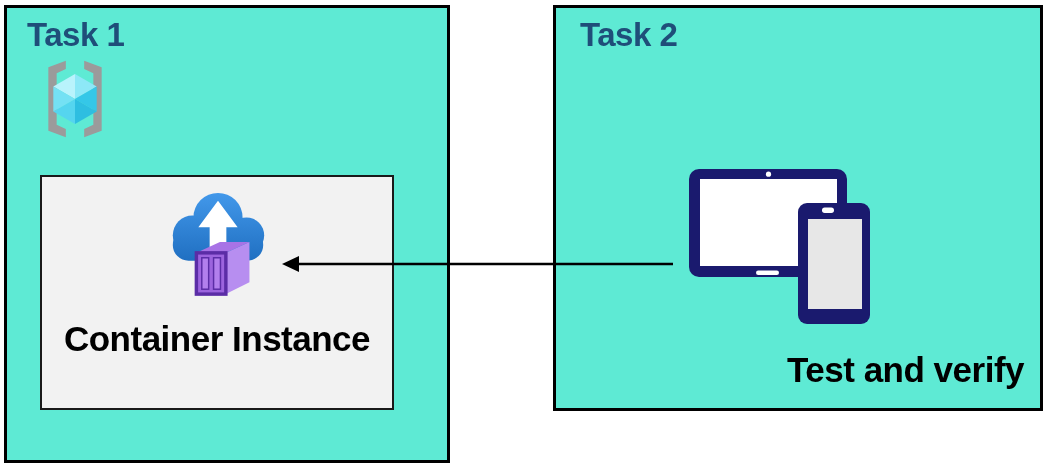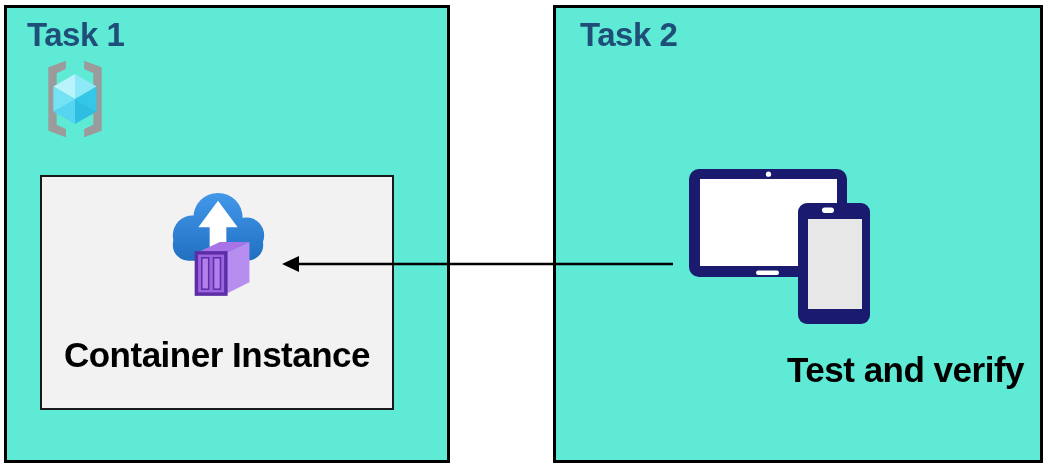--- a/index.html
+++ b/index.html
@@ -5,41 +5,41 @@
   html,body{margin:0;padding:0;background:#ffffff;}
   .canvas{
     position:relative;width:1049px;height:465px;background:#ffffff;
     font-family:"Liberation Sans",sans-serif;overflow:hidden;
   }
   .task-box{
     position:absolute;background:#5eead4;box-sizing:border-box;
     border:3px solid var(--box-border-color,#000);
   }
   .task1{left:4px;top:5px;width:446px;height:458px;}
-  .task2{left:553px;top:5px;width:490px;height:458px;}
+  .task2{left:553px;top:5px;width:490px;height:406px;}
   .task-title{
     position:absolute;top:8px;font-size:33px;font-weight:700;
     color:var(--task-title-color,#1F4E79);letter-spacing:-0.5px;
   }
   .task1 .task-title{left:20px;}
   .task2 .task-title{left:24px;}
   .rg-icon{position:absolute;left:28px;top:50px;}
   .rg-name{
     position:absolute;left:122px;top:66px;font-size:34px;font-weight:700;
     color:var(--label-text-color,#000);letter-spacing:-0.5px;
   }
   .ci-box{
     position:absolute;left:33px;top:167px;width:354px;height:235px;box-sizing:border-box;
     background:var(--inner-box-fill,#F2F2F2);
     border:2px solid var(--inner-box-border-color,#1A1A1A);
   }
   .ci-icon{position:absolute;left:126px;top:11px;}
   .ci-label{
     position:absolute;left:0;right:0;top:142px;text-align:center;
-    font-size:35px;font-weight:700;color:var(--label-text-color,#000);letter-spacing:-0.5px;margin-top:16px;
+    font-size:35px;font-weight:700;color:var(--label-text-color,#000);letter-spacing:-0.5px;
   }
   .devices-icon{position:absolute;left:124px;top:152px;}
   .task2-caption{
     position:absolute;left:0;right:16px;top:342px;text-align:right;
     font-size:35px;font-weight:700;color:var(--label-text-color,#000);letter-spacing:-0.5px;
   }
   .connector{position:absolute;left:0;top:0;pointer-events:none;}
 </style>
 </head>
 <body>

